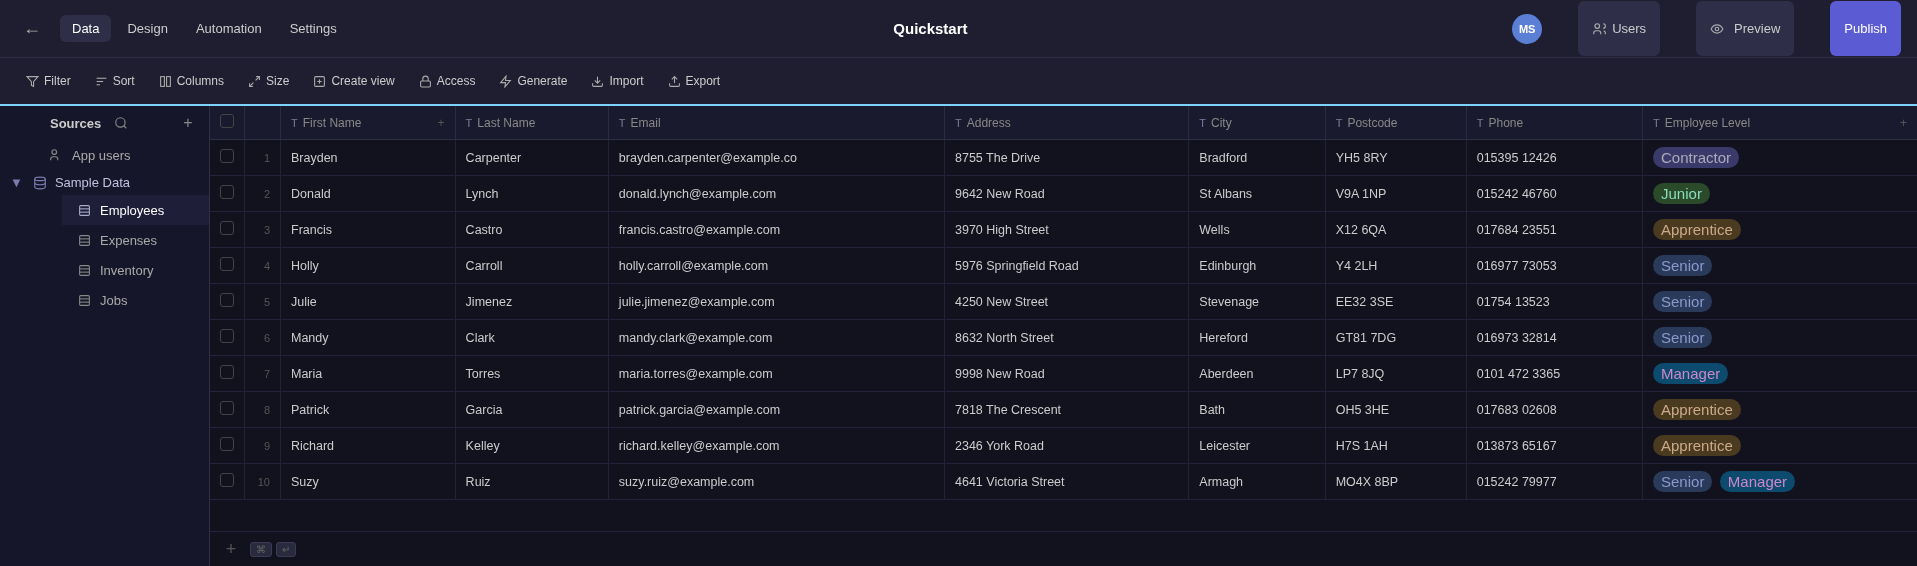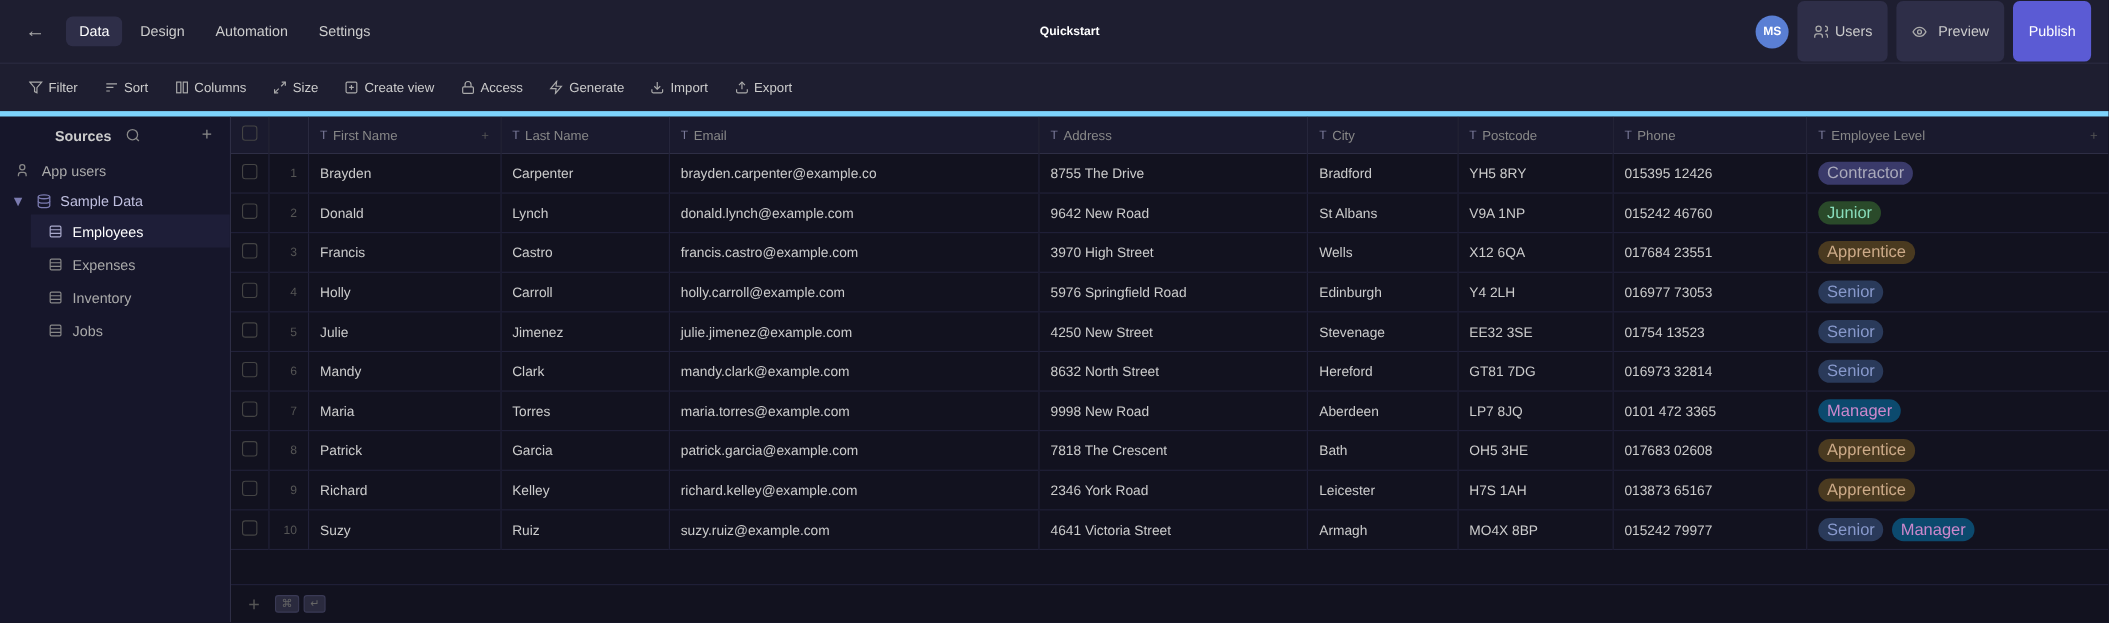--- a/index.html
+++ b/index.html
@@ -4,39 +4,39 @@
   <style>
     * { box-sizing: border-box; margin: 0; padding: 0; }
     body { font-family: -apple-system, BlinkMacSystemFont, 'Segoe UI', sans-serif; font-size: 13px; background: #1a1a2e; color: #e0e0e0; height: 566px; overflow: hidden; display: flex; flex-direction: column; }
 
     
     .topbar { display: flex; align-items: center; background: #1e1e30; height: 58px; padding: 0 16px; border-bottom: 1px solid #2e2e45; flex-shrink: 0; }
     .topbar-back { width: 32px; height: 32px; display: flex; align-items: center; justify-content: center; cursor: pointer; color: #aaa; font-size: 18px; margin-right: 12px; }
     .topbar-nav { display: flex; align-items: center; gap: 4px; }
     .topbar-nav-item { padding: 6px 12px; border-radius: 6px; cursor: pointer; color: #ccc; font-size: 13px; font-weight: 500; }
     .topbar-nav-item.active { background: #2e2e48; color: #fff; }
-    .topbar-title { flex: 1; text-align: center; font-size: 11px; font-weight: 600; color: #fff; }
+    .topbar-title { flex: 1; text-align: center; font-size: 15px; font-weight: 600; color: #fff; }
     .topbar-right { display: flex; align-items: center; gap: 8px; }
     .avatar { width: 30px; height: 30px; border-radius: 50%; background: #5a7fd4; display: flex; align-items: center; justify-content: center; font-size: 11px; font-weight: 700; color: #fff; }
-    .topbar-btn { padding: 20px 14px; border-radius: 6px; cursor: pointer; font-size: 13px; font-weight: 500; border: none; }
+    .topbar-btn { padding: 20px 14px; border-radius: 6px; cursor: pointer; font-size: 13px; font-weight: 500; border: none; margin-left: 28px; }
     .btn-users { background: #2e2e48; color: #ccc; display: flex; align-items: center; gap: 6px; }
     .btn-preview { background: #2e2e48; color: #ccc; display: flex; align-items: center; gap: 10px; }
     .btn-publish { background: #5b5bd4; color: #fff; }
 
     
-    .toolbar { display: flex; align-items: center; background: #1e1e30; height: 48px; padding: 0 16px; border-bottom: 5px solid #7dd3fc; flex-shrink: 0; gap: 4px; }
+    .toolbar { display: flex; align-items: center; background: #1e1e30; height: 48px; padding: 0 16px; border-bottom: 2px solid #7dd3fc; flex-shrink: 0; gap: 4px; }
     .toolbar-btn { display: flex; align-items: center; gap: 5px; padding: 5px 10px; border-radius: 6px; cursor: pointer; color: #ccc; font-size: 12px; font-weight: 500; }
     .toolbar-btn svg { flex-shrink: 0; }
 
     
     .main { display: flex; flex: 1; overflow: hidden; }
 
     
     .sidebar { width: 210px; background: #16162a; border-right: 1px solid #2e2e45; display: flex; flex-direction: column; flex-shrink: 0; overflow-y: auto; }
-    .sidebar-item { display: flex; align-items: center; gap: 8px; padding: 7px 14px; cursor: pointer; color: #aaa; font-size: 13px; border-radius: 0; }
+    .sidebar-item { display: flex; align-items: center; gap: 8px; padding: 7px 14px; cursor: pointer; color: #aaa; font-size: 13px; border-radius: 0; margin-left: 34px; }
     .sidebar-item.active { background: #1e1e38; color: #fff; }
     .sidebar-item .item-icon { width: 16px; height: 16px; display: flex; align-items: center; justify-content: center; color: #888; flex-shrink: 0; }
     .sidebar-item.active .item-icon { color: #aac; }
     .sidebar-search { display: flex; align-items: center; gap: 6px; padding: 6px 10px; }
     .sidebar-top { display: flex; align-items: center; padding: 6px 10px; gap: 6px; margin-left: 40px; }
     .sidebar-top-label { font-size: 13px; font-weight: 600; color: #ccc; flex: 1; }
     .sidebar-add-btn { width: 22px; height: 22px; display: flex; align-items: center; justify-content: center; cursor: pointer; color: #888; font-size: 16px; border-radius: 4px; }
     .sample-data-item { display: flex; align-items: center; gap: 8px; padding: 5px 14px 5px 10px; cursor: pointer; color: #aaa; font-size: 13px; }
     .sample-data-item.open { color: #fff; }
     .sub-items { padding-left: 28px; }

